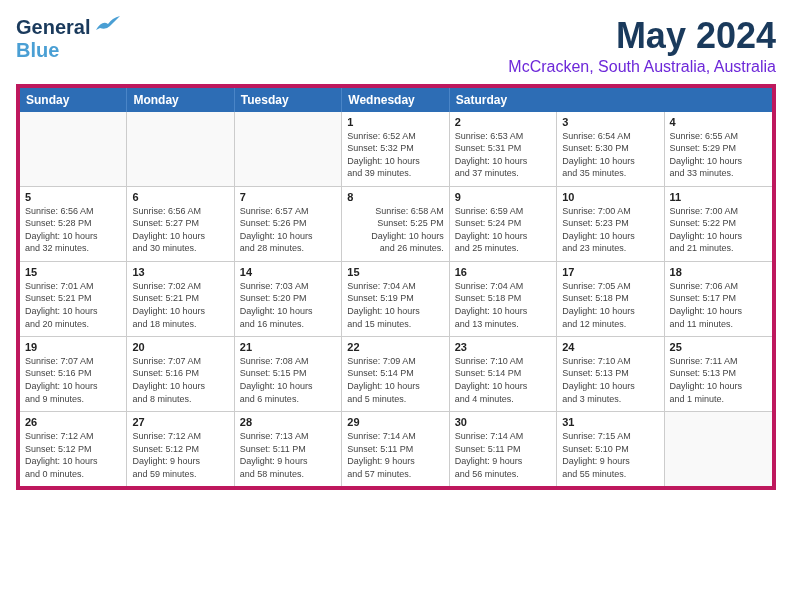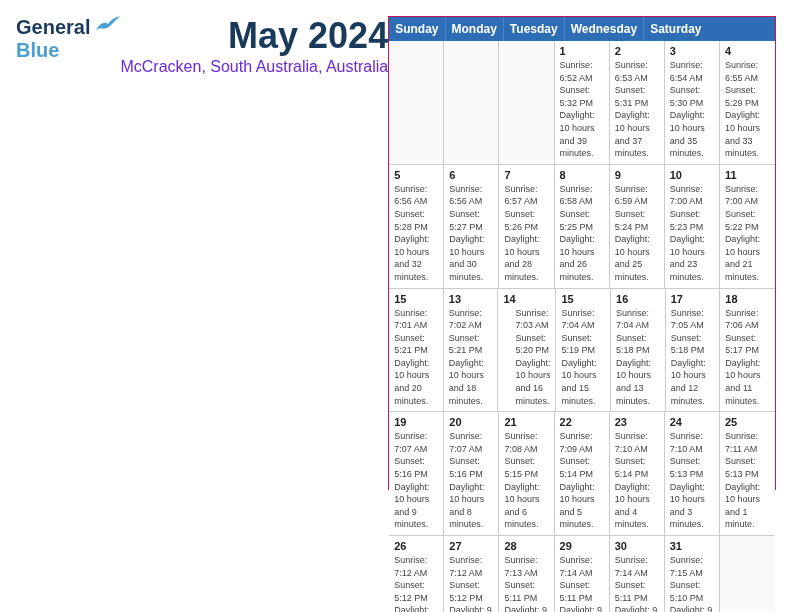--- a/index.html
+++ b/index.html
@@ -8,21 +8,21 @@
       background: #fff;
       width: 792px;
       height: 612px;
       overflow: hidden;
     }
     .page {
       width: 792px;
       height: 500px;
       padding: 16px 16px 10px 16px;
       display: flex;
-      flex-direction: row;
+      flex-direction: column;
     }
     .header {
       display: flex;
       justify-content: space-between;
       align-items: flex-start;
       margin-bottom: 8px;
     }
     .logo {
       display: flex;
       flex-direction: column;
@@ -43,21 +43,21 @@
     }
     .subtitle {
       font-size: 16px;
       color: #6d28d9;
       margin-top: 2px;
     }
     .calendar {
       flex: 1;
       display: flex;
       flex-direction: column;
-      border: 1px solid #be185d;
+      border: 4px solid #be185d;
     }
     .calendar-header {
       display: grid;
       grid-template-columns: repeat(7, 1fr);
       background: #2d6db5;
     }
     .cal-header-cell {
       color: #fff;
       font-size: 12px;
       font-weight: bold;
@@ -181,21 +181,21 @@
           </div>
           <div class="cal-cell">
             <span class="day-num">7</span>
             <div class="day-info" style="white-space: pre-line;">Sunrise: 6:57 AM
 Sunset: 5:26 PM
 Daylight: 10 hours
 and 28 minutes.</div>
           </div>
           <div class="cal-cell">
             <span class="day-num">8</span>
-            <div class="day-info" style="white-space: pre-line;">Sunrise: 6:58 AM
+            <div class="day-info" style="white-space: pre-line; text-align: right;">Sunrise: 6:58 AM
 Sunset: 5:25 PM
 Daylight: 10 hours
 and 26 minutes.</div>
           </div>
           <div class="cal-cell">
             <span class="day-num">9</span>
             <div class="day-info" style="white-space: pre-line;">Sunrise: 6:59 AM
 Sunset: 5:24 PM
 Daylight: 10 hours
 and 25 minutes.</div>
@@ -225,21 +225,21 @@
           </div>
           <div class="cal-cell">
             <span class="day-num">13</span>
             <div class="day-info" style="white-space: pre-line;">Sunrise: 7:02 AM
 Sunset: 5:21 PM
 Daylight: 10 hours
 and 18 minutes.</div>
           </div>
           <div class="cal-cell">
             <span class="day-num">14</span>
-            <div class="day-info" style="white-space: pre-line; margin-left: 12px;">Sunrise: 7:03 AM
+            <div class="day-info" style="white-space: pre-line;">Sunrise: 7:03 AM
 Sunset: 5:20 PM
 Daylight: 10 hours
 and 16 minutes.</div>
           </div>
           <div class="cal-cell">
             <span class="day-num">15</span>
             <div class="day-info" style="white-space: pre-line;">Sunrise: 7:04 AM
 Sunset: 5:19 PM
 Daylight: 10 hours
 and 15 minutes.</div>

